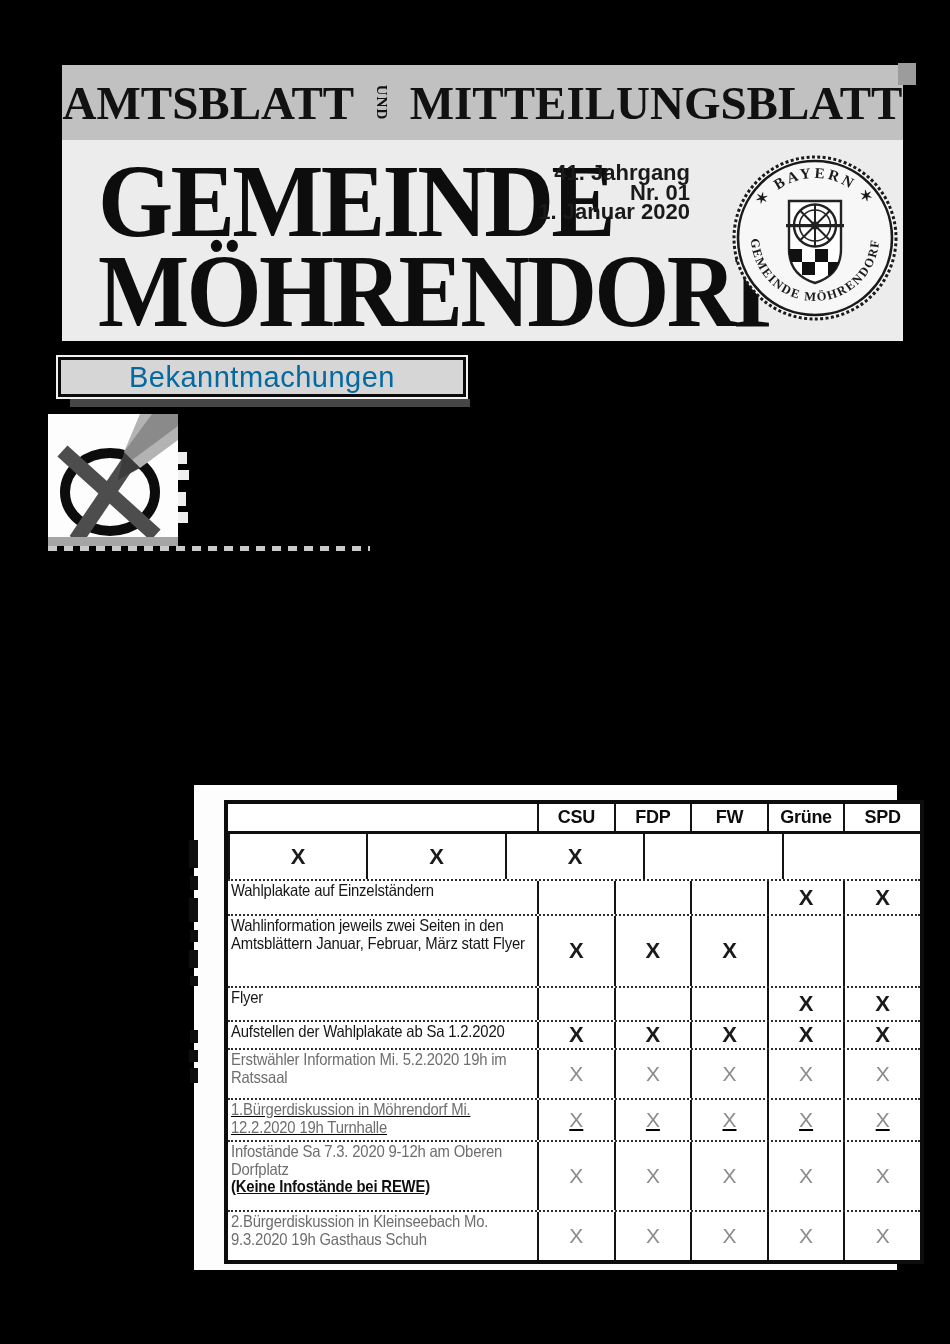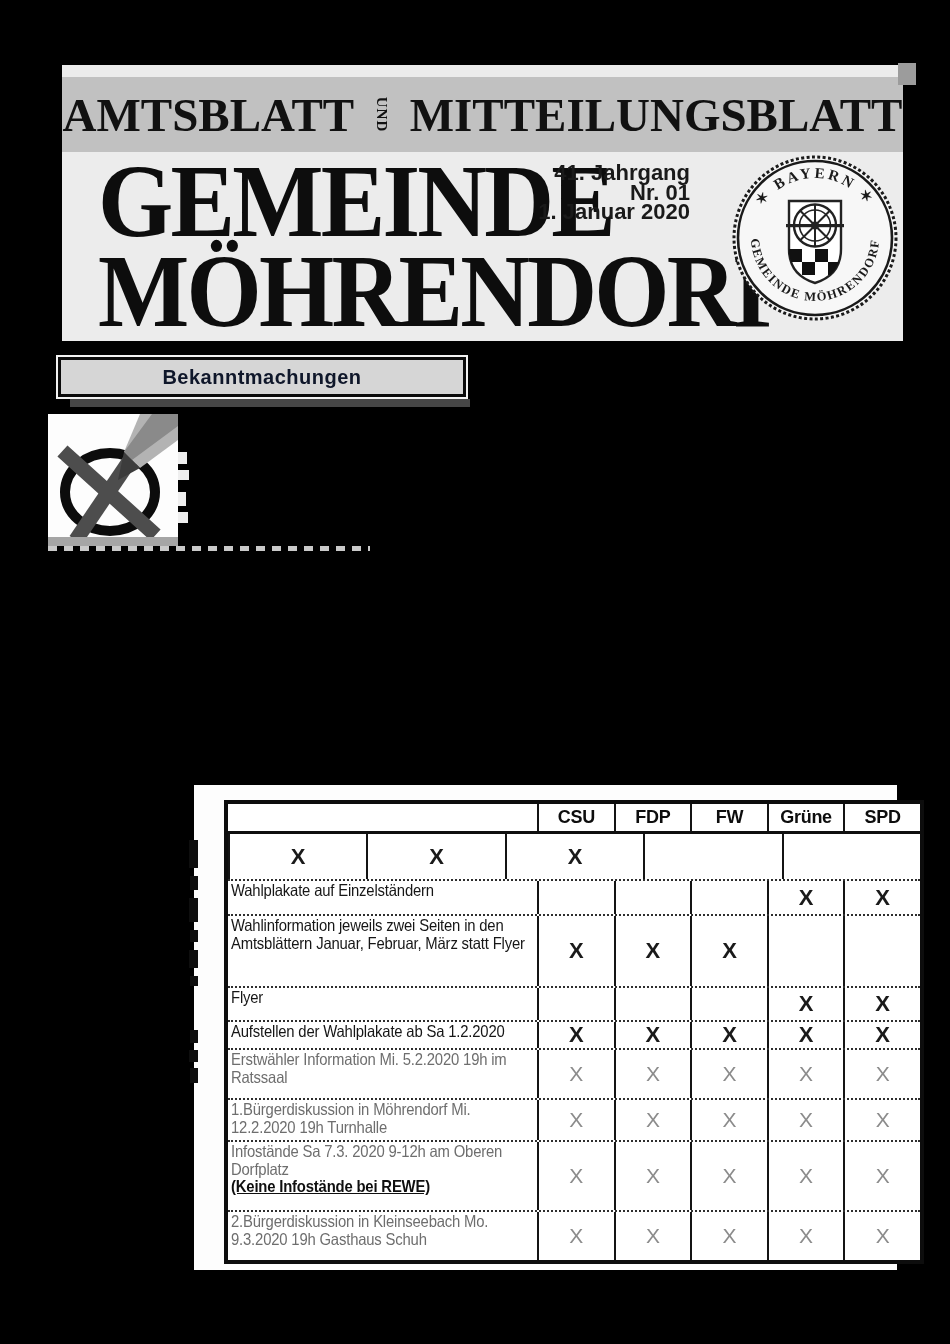--- a/index.html
+++ b/index.html
@@ -2,39 +2,39 @@
 <html><head>
 <meta charset="utf-8">
 <style>
   html,body{margin:0;padding:0;}
   body{
     width:950px;height:1344px;position:relative;overflow:hidden;
     background:#000;font-family:"Liberation Sans", sans-serif;
   }
   
   .masthead{position:absolute;left:62px;top:65px;width:841px;height:276px;background:#ececec;}
-  .topband{position:absolute;left:0;top:12px;width:100%;height:75px;background:#c1c1c1;
+  .topband{position:absolute;left:0;top:0;width:100%;height:75px;background:#c1c1c1;
     display:flex;align-items:center;justify-content:center;}
   .mast-line{font-family:"Liberation Serif", serif;font-weight:700;color:#111;
     font-size:47px;letter-spacing:0px;white-space:nowrap;display:flex;align-items:center;}
   .und{display:inline-block;transform:rotate(90deg);font-size:15px;font-weight:700;
     letter-spacing:1px;margin:0 10px;font-family:"Liberation Serif", serif;}
   .big-title{position:absolute;left:36px;font-family:"Liberation Serif", serif;
     font-weight:700;color:#0d0d0d;font-size:104px;line-height:1;
     transform:scaleX(.93);transform-origin:left top;letter-spacing:-3px;white-space:nowrap;}
   .t1{top:84px;} .t2{top:174px;}
   .issue{position:absolute;right:213px;top:98px;text-align:right;font-weight:700;
     font-size:22px;line-height:19.5px;color:#1a1a1a;}
   .seal{position:absolute;left:668px;top:88px;}
   .gray-notch{position:absolute;left:898px;top:63px;width:18px;height:22px;background:#9c9c9c;}
   
   .section-bar{position:absolute;left:58px;top:357px;width:408px;height:40px;
     background:#d6d6d6;border:3px solid #0b0b0b;outline:2px solid #f2f2f2;
     box-sizing:border-box;display:flex;align-items:center;justify-content:center;}
-  .section-bar span{font-weight:700;font-size:20px;letter-spacing:.5px;color:#0f172a;}
+  .section-bar span{font-weight:400;font-size:29px;letter-spacing:.5px;color:#0369a1;}
   .bar-shadow{position:absolute;left:70px;top:399px;width:400px;height:8px;background:#464646;}
   
   .ballot{position:absolute;left:48px;top:414px;width:130px;height:123px;background:#fdfdfd;}
   .ballot-strip{position:absolute;left:48px;top:537px;width:130px;height:9px;background:#a5a5a5;}
   .clip-dashes{position:absolute;left:48px;top:546px;width:322px;height:5px;
     background:repeating-linear-gradient(90deg,#c9c9c9 0 9px,transparent 9px 16px);}
   .nub{position:absolute;background:#efefef;}
   .frag{position:absolute;background:#0e0e0e;}
   
   .table-panel{position:absolute;left:194px;top:785px;width:703px;height:485px;background:#fdfdfd;}
@@ -250,21 +250,21 @@
         <div class="check-cell">
           <span class="check-mark">X</span>
         </div>
         <div class="check-cell">
           <span class="check-mark">X</span>
         </div>
         <div class="check-cell">
           <span class="check-mark">X</span>
         </div>
       </div>
-      <div class="row table-row muted" style="height: 42px;">
+      <div class="row table-row muted" style="height: 42px; text-decoration: underline;">
         <div class="label-cell">
           <div class="condense"><span>1.Bürgerdiskussion in Möhrendorf Mi. 12.2.2020 19h  Turnhalle</span></div>
         </div>
         <div class="check-cell">
           <span class="check-mark">X</span>
         </div>
         <div class="check-cell">
           <span class="check-mark">X</span>
         </div>
         <div class="check-cell">

